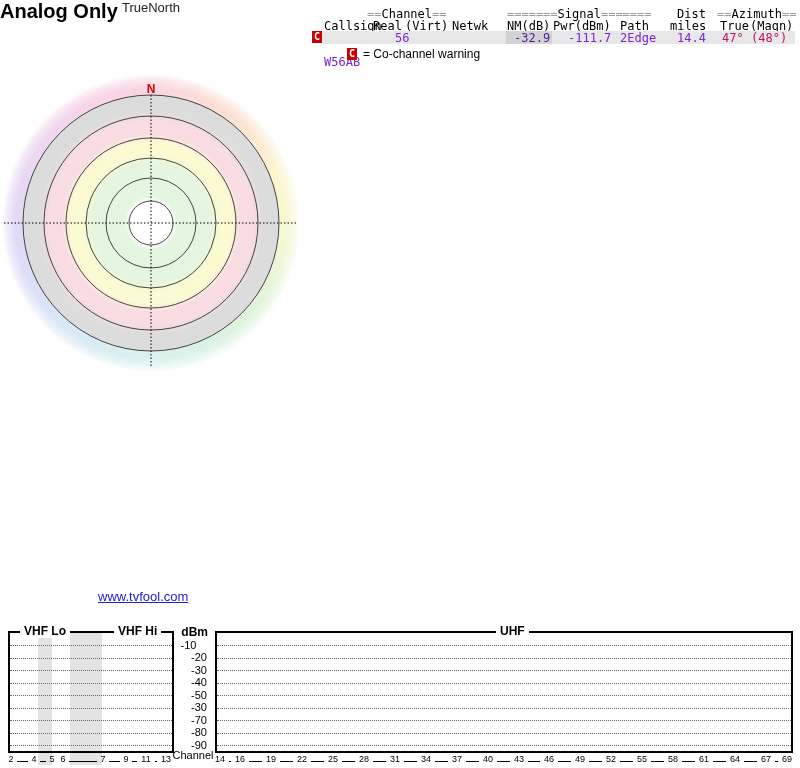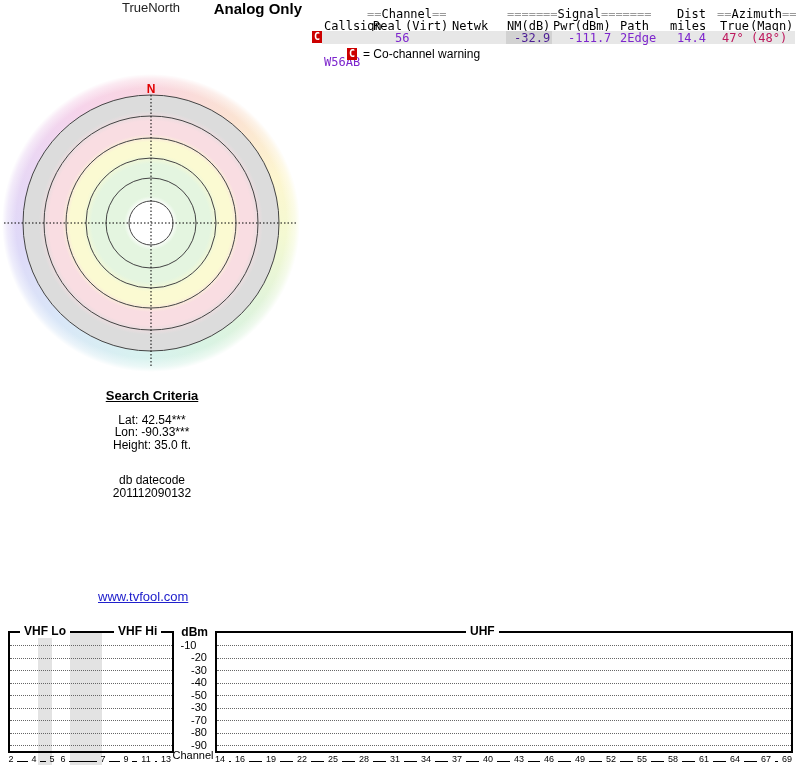--- a/index.html
+++ b/index.html
@@ -1,20 +1,20 @@
 <!DOCTYPE html>
 <html><head>
 <meta charset="utf-8">
 <style>
   html,body{margin:0;padding:0;background:#fff;}
   #canvas{position:relative;width:800px;height:768px;background:#fff;overflow:hidden;
           font-family:"Liberation Sans",sans-serif;color:#000;}
   .abs{position:absolute;}
   
-  #radar-title{left:0;top:42;width:302px;text-align:right;font-size:15px;font-weight:bold;}
+  #radar-title{left:0;top:42;width:302px;text-align:left;font-size:20px;font-weight:bold;}
   #north-label{left:0;top:66;width:302px;text-align:center;font-size:13px;color:#222;}
   #radar-plot{left:2px;top:74px;width:298px;height:298px;}
   #ring-conic{position:absolute;left:0;top:0;width:298px;height:298px;border-radius:50%;
     background:conic-gradient(from 0deg,
       #f9d6e0 0deg,#fbe3d2 40deg,#fdf6cf 70deg,#f4f9d2 95deg,#e2f4da 125deg,
       #d9f3e3 155deg,#d8f2f0 185deg,#d9e6f8 225deg,#dfd9f8 262deg,#ecd7f3 300deg,
       #f7d4ea 330deg,#f9d6e0 360deg);}
   #ring-fade{position:absolute;left:0;top:0;width:298px;height:298px;
     background:radial-gradient(circle,rgba(255,255,255,0) 0 135px,rgba(255,255,255,.5) 144px,#fff 149px);}
   #ring-inner{position:absolute;left:21px;top:21px;width:256px;height:256px;border-radius:50%;
@@ -95,29 +95,20 @@
       <circle cx="149" cy="149" r="85" fill="none" stroke="#444" stroke-width="1"></circle>
       <circle cx="149" cy="149" r="65" fill="none" stroke="#444" stroke-width="1"></circle>
       <circle cx="149" cy="149" r="45" fill="none" stroke="#444" stroke-width="1"></circle>
       <circle cx="149" cy="149" r="22" fill="none" stroke="#444" stroke-width="1"></circle>
       <line x1="2" y1="149" x2="296" y2="149" stroke="#000" stroke-width="1" stroke-dasharray="1.5 2"></line>
       <line x1="149" y1="21" x2="149" y2="294" stroke="#000" stroke-width="1" stroke-dasharray="1.5 2"></line>
     </svg>
     <div id="north-symbol" style="color: rgb(224, 0, 0);">N</div>
   </div>
 
-  <div class="abs" id="search">
-    <div class="head">Search Criteria</div>
-    <div>Lat: 42.54***</div>
-    <div>Lon: -90.33***</div>
-    <div>Height: 35.0 ft.</div>
-    <div class="gap"></div>
-    <div>db datecode</div>
-    <div>201112090132</div>
-  </div>
 
   <a class="abs" id="site-link">www.tvfool.com</a>
 
   <div class="abs band" id="band1"></div>
   <div class="abs band" id="band2"></div>
   <div class="panel" id="vhf-panel">
       <div class="gridline" style="top: 12px;"></div>
       <div class="gridline" style="top: 24.5px;"></div>
       <div class="gridline" style="top: 37px;"></div>
       <div class="gridline" style="top: 49.5px;"></div>
@@ -133,21 +124,21 @@
       <div class="gridline" style="top: 37px;"></div>
       <div class="gridline" style="top: 49.5px;"></div>
       <div class="gridline" style="top: 62px;"></div>
       <div class="gridline" style="top: 74.5px;"></div>
       <div class="gridline" style="top: 87px;"></div>
       <div class="gridline" style="top: 99.5px;"></div>
       <div class="gridline" style="top: 112px;"></div>
     </div>
   <span class="panel-label" style="left:20px;">VHF Lo</span>
   <span class="panel-label" style="left:114px;">VHF Hi</span>
-  <span class="panel-label" style="left:466px;">UHF</span>
+  <span class="panel-label" style="left:496px;">UHF</span>
   <div class="abs" id="dbm-unit">dBm</div>
   <div class="abs" id="x-axis-label">Channel</div>
   <div id="axis-ticks">
       <div class="tick-label" style="left: 11px;">2</div>
       <div class="tick-label" style="left: 34px;">4</div>
       <div class="tick-dash" style="left: 16.8px; width: 11.4px;"></div>
       <div class="tick-label" style="left: 52px;">5</div>
       <div class="tick-dash" style="left: 39.8px; width: 6.4px;"></div>
       <div class="tick-label" style="left: 63px;">6</div>
       <div class="tick-label" style="left: 103px;">7</div>

